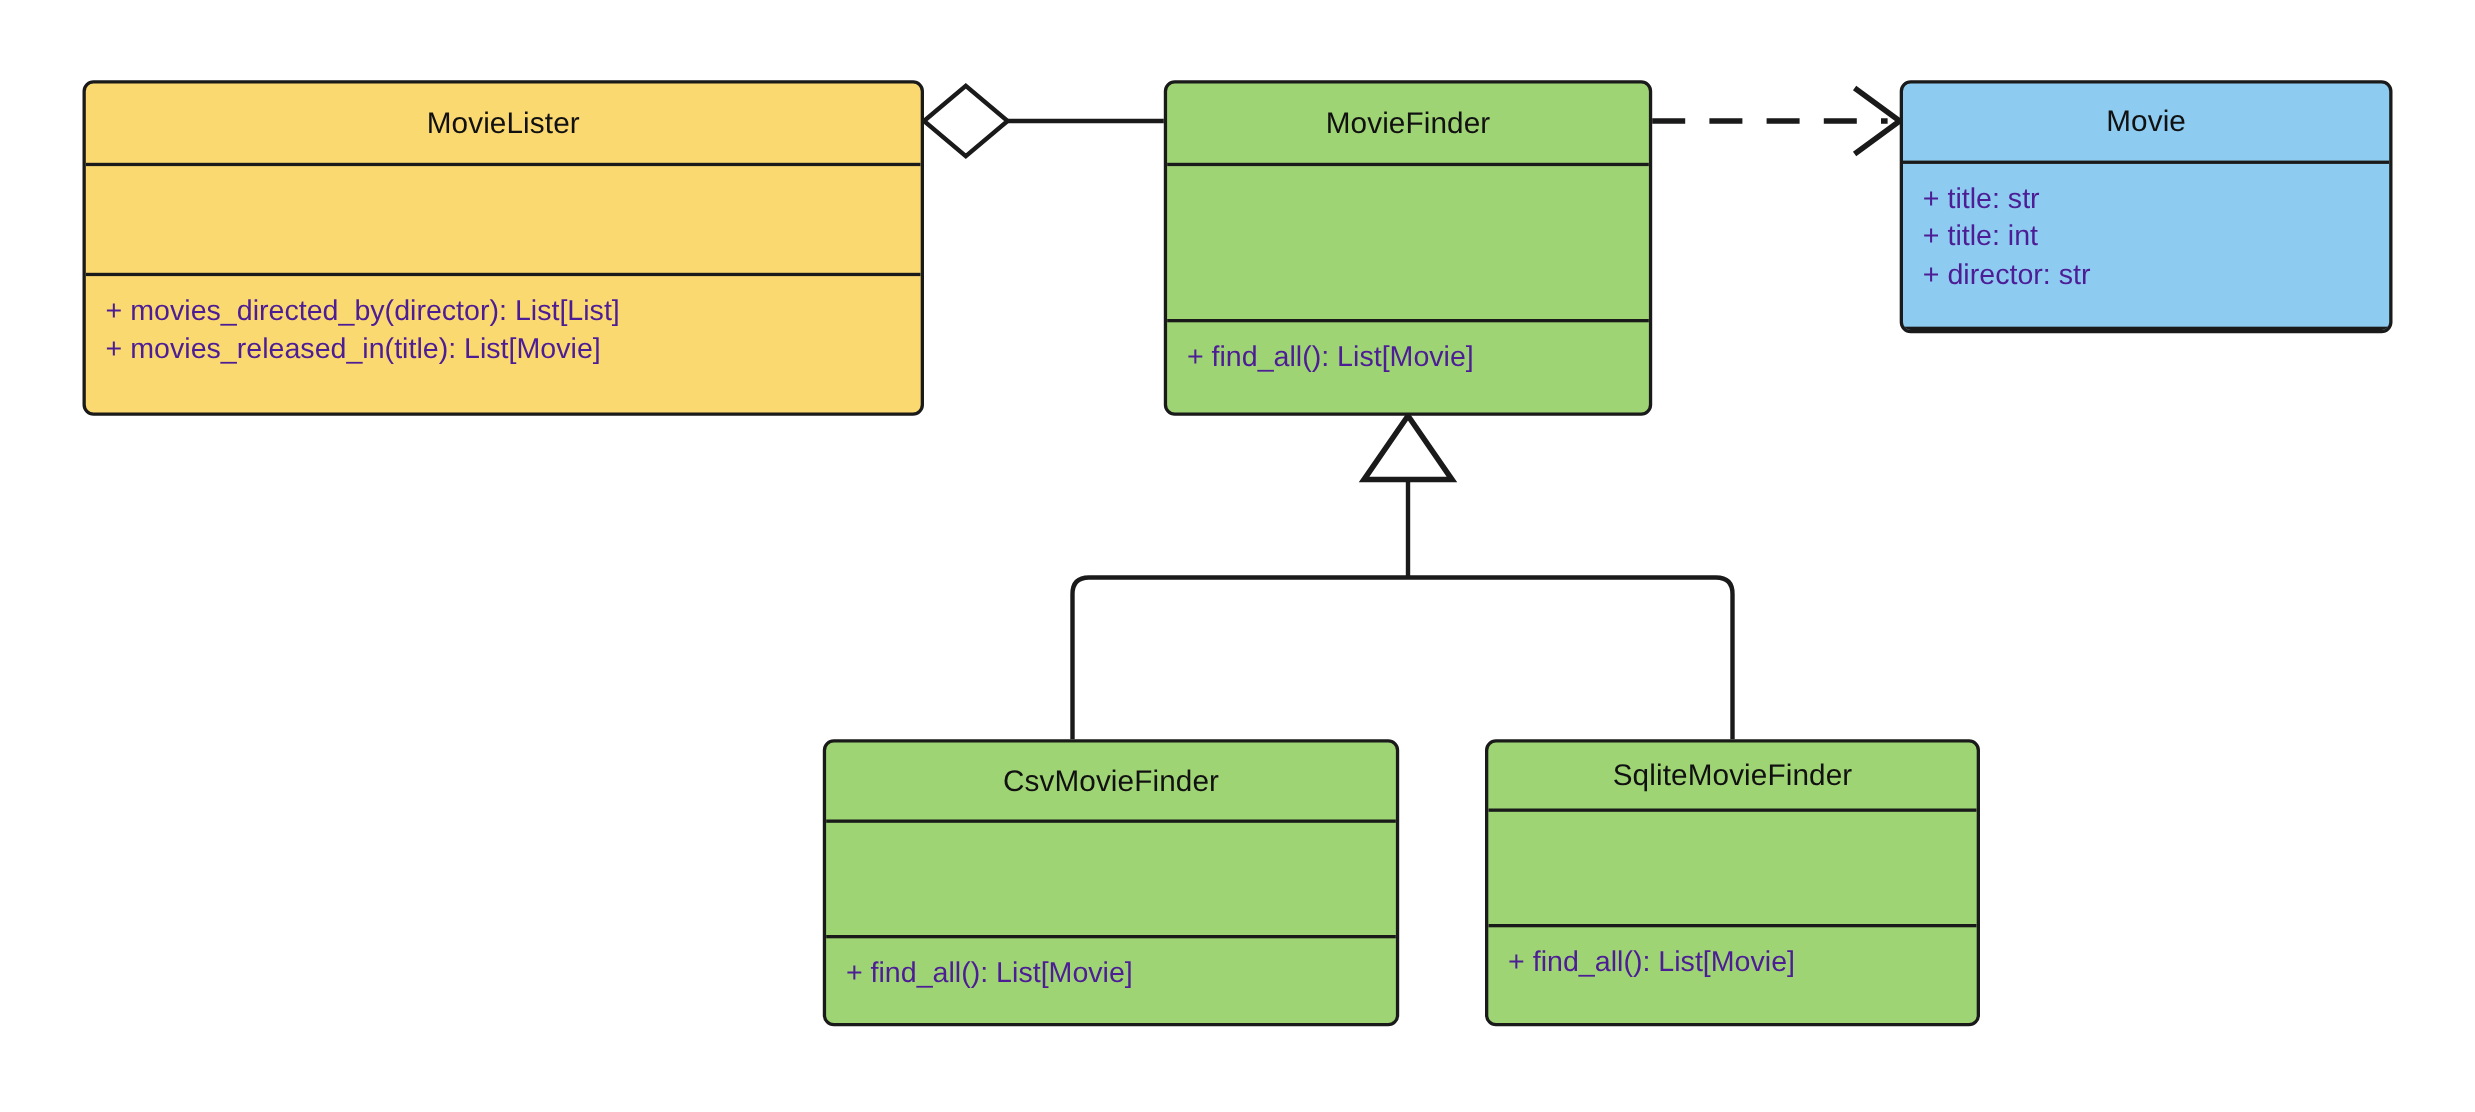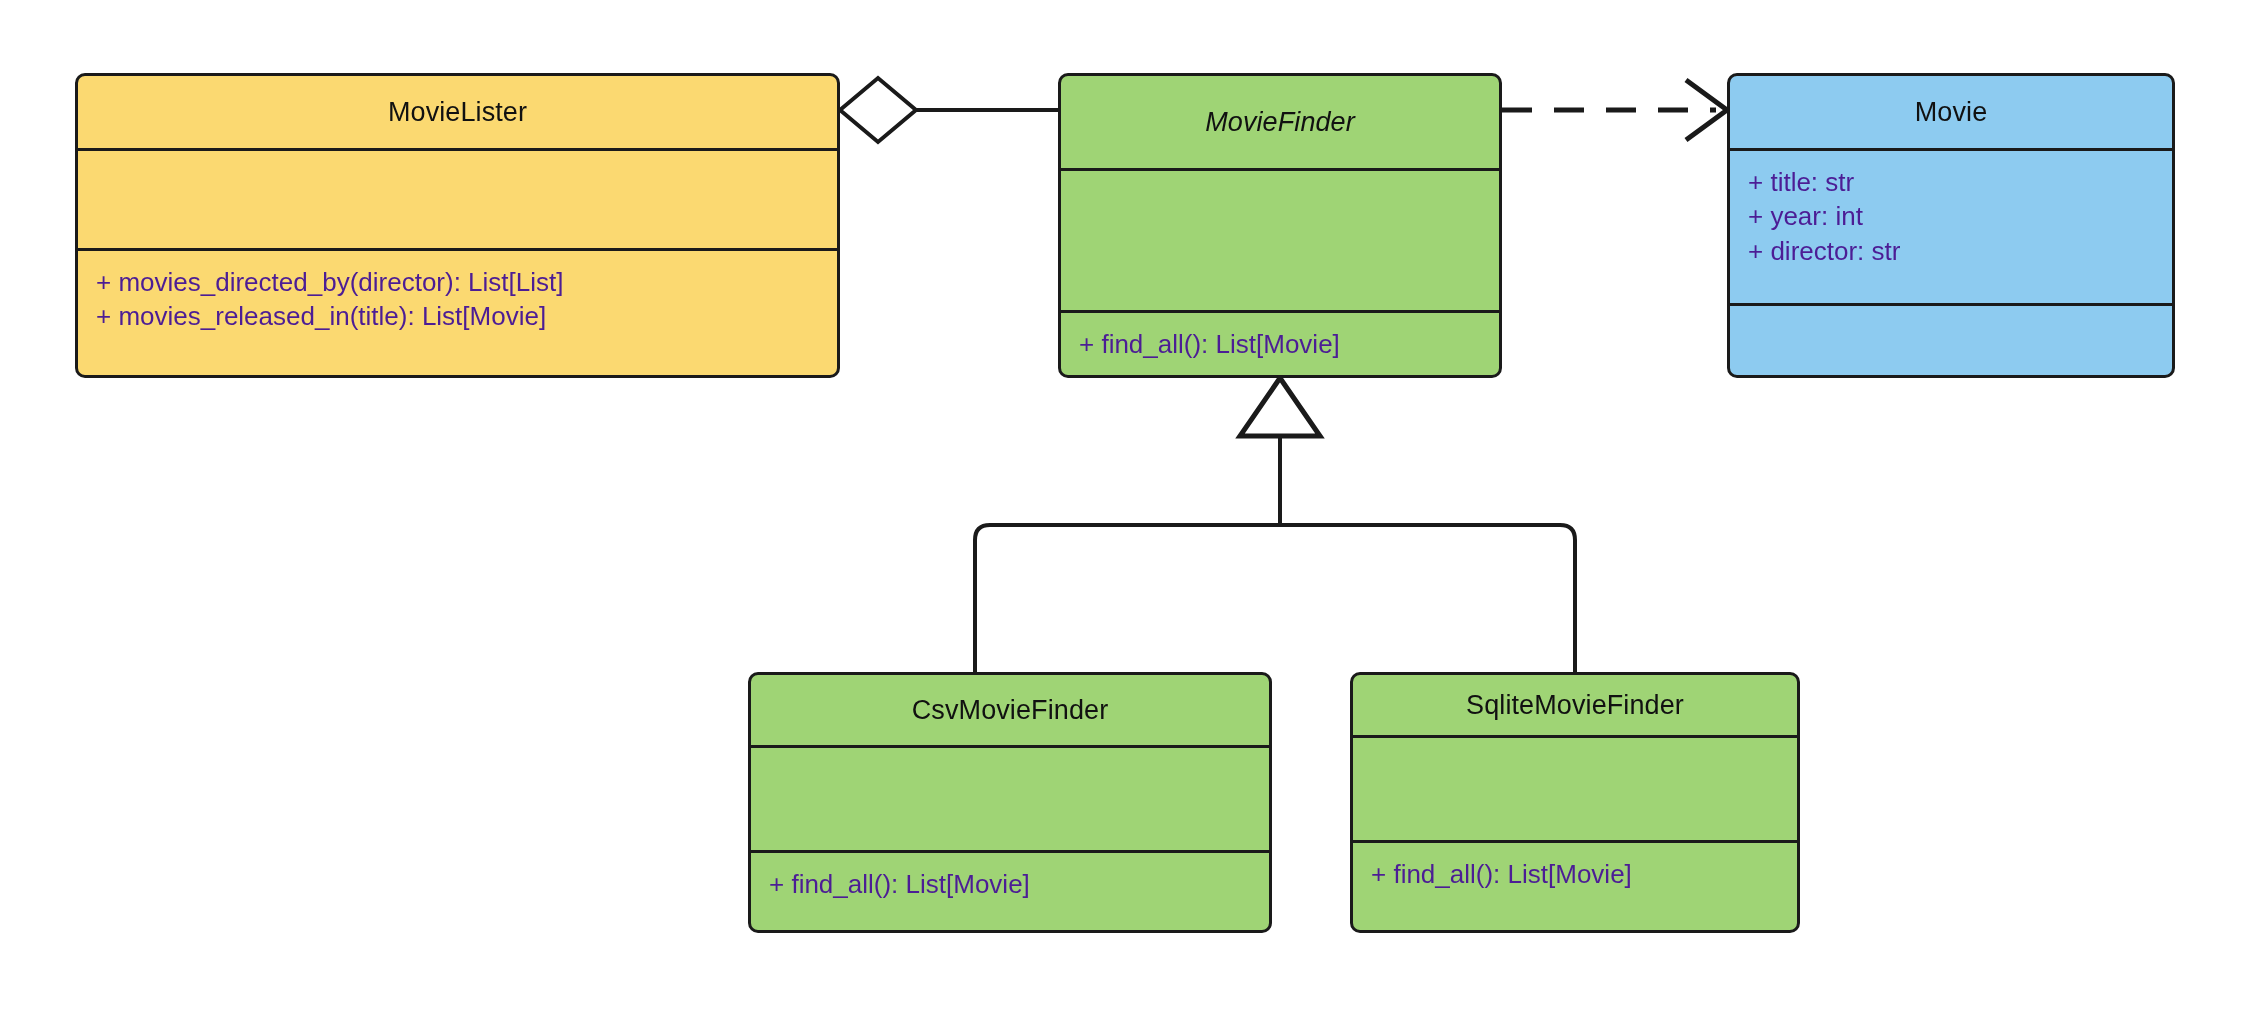--- a/index.html
+++ b/index.html
@@ -109,32 +109,32 @@
   <div class="uml-class fill-yellow" style="left:75px; top:73px; width:765px; height:305px;">
     <div class="compartment cls-name" style="height:72px;">MovieLister</div>
     <div class="compartment cls-members empty" style="height:100px;"></div>
     <div class="compartment cls-members" style="flex:1 1 auto;">
       <div class="member">+ movies_directed_by(director): List[List]</div>
       <div class="member">+ movies_released_in(title): List[Movie]</div>
     </div>
   </div>
 
   <div class="uml-class fill-green" style="left:1058px; top:73px; width:444px; height:305px;">
-    <div class="compartment cls-name" style="height:92px;font-style:italic;">MovieFinder</div>
+    <div class="compartment cls-name" style="height:72px;">MovieFinder</div>
     <div class="compartment cls-members empty" style="height:142px;"></div>
     <div class="compartment cls-members" style="flex:1 1 auto;">
       <div class="member">+ find_all(): List[Movie]</div>
     </div>
   </div>
 
-  <div class="uml-class fill-blue" style="left:1727px; top:73px; width:448px; height:305px;">
+  <div class="uml-class fill-blue" style="left:1727px; top:73px; width:448px; height:230px;">
     <div class="compartment cls-name" style="height:72px;">Movie</div>
     <div class="compartment cls-members" style="height:155px;">
       <div class="member">+ title: str</div>
-      <div class="member">+ year: int</div>
+      <div class="member">+ title: int</div>
       <div class="member">+ director: str</div>
     </div>
     <div class="compartment cls-members empty" style="flex:1 1 auto;"></div>
   </div>
 
   <div class="uml-class fill-green" style="left:748px; top:672px; width:524px; height:261px;">
     <div class="compartment cls-name" style="height:70px;">CsvMovieFinder</div>
     <div class="compartment cls-members empty" style="height:105px;"></div>
     <div class="compartment cls-members" style="flex:1 1 auto;">
       <div class="member">+ find_all(): List[Movie]</div>

